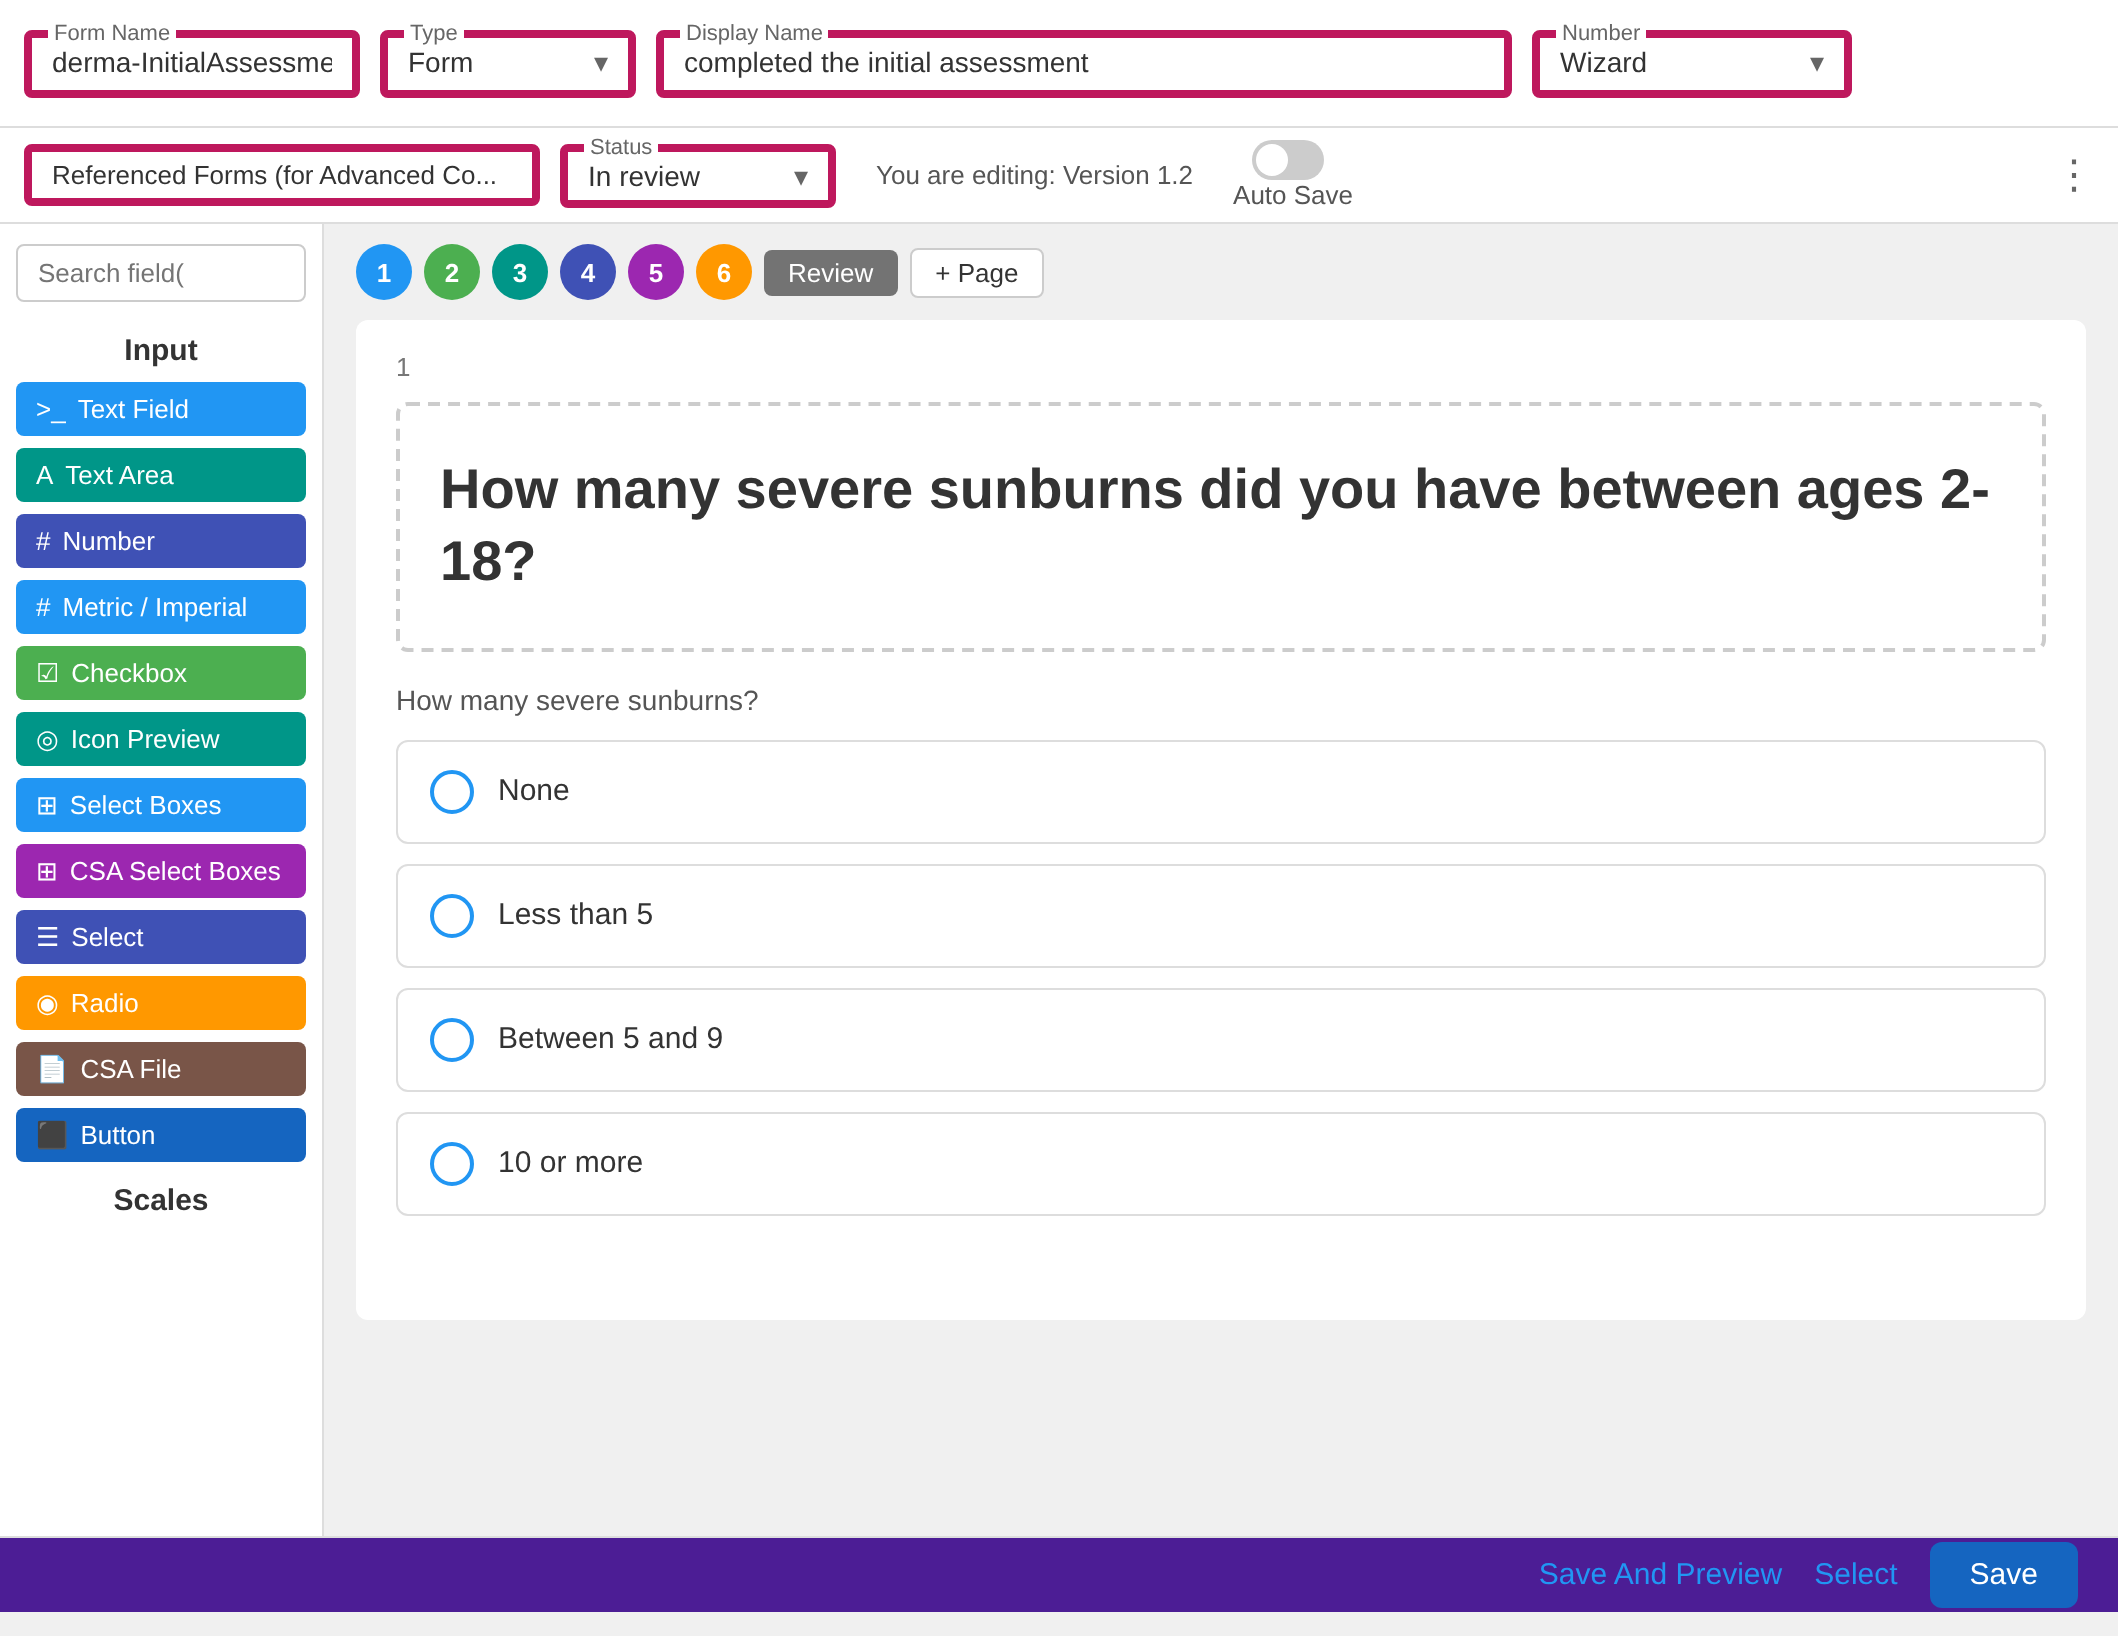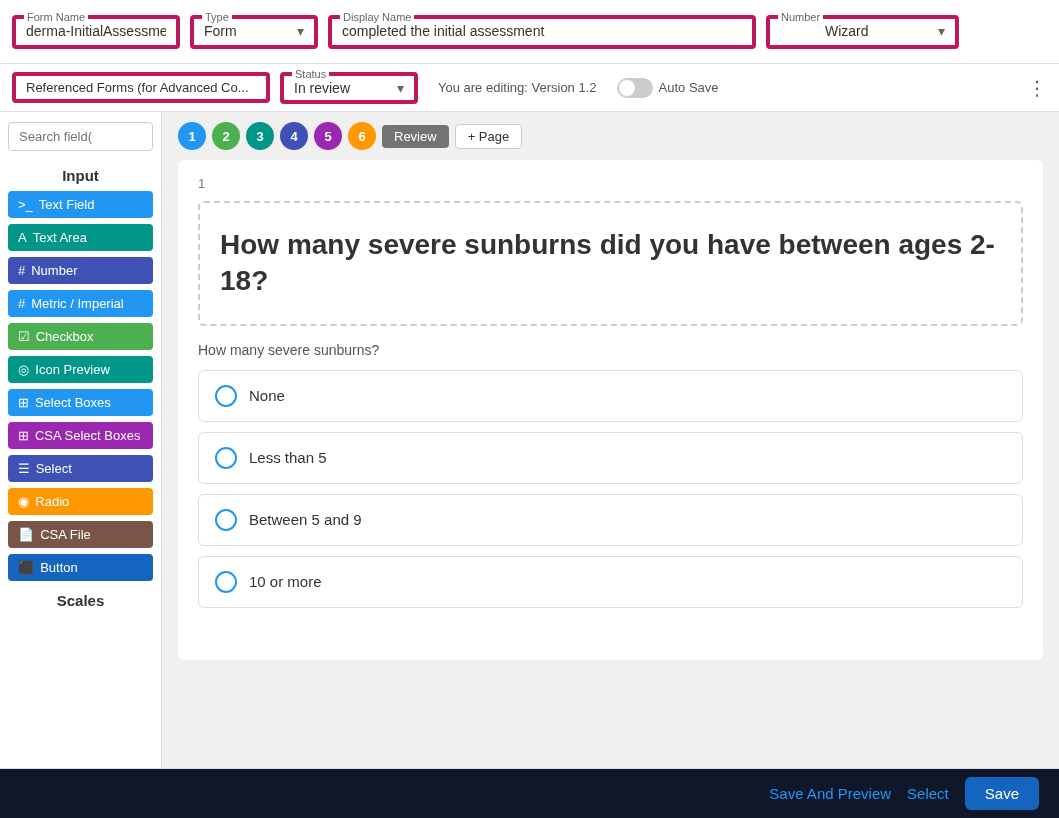--- a/index.html
+++ b/index.html
@@ -234,22 +234,22 @@
       border: 2px solid #2196F3;
       flex-shrink: 0;
     }
     .radio-option-text {
       font-size: 15px;
       color: #333;
     }
 
     
     .bottom-bar {
-      height: 50px;
-      background: #0f172a;
+      height: 38px;
+      background: #4c1d95;
       border-top: 1px solid #ddd;
       display: flex;
       align-items: center;
       justify-content: flex-end;
       padding: 0 20px;
       gap: 16px;
     }
     .btn-save-preview {
       background: transparent;
       color: #2196F3;
@@ -290,41 +290,41 @@
       </select>
     </div>
   </div>
   <div class="field-group field-group-wide">
     <label>Display Name</label>
     <input type="text" style="width: 400px;" value="completed the initial assessment">
   </div>
   <div class="field-group field-group-display">
     <label>Number</label>
     <div class="select-wrapper">
-      <select style="width:120px;margin-left:45px;">
+      <select style="width:120px;">
         <option>Wizard</option>
       </select>
     </div>
   </div>
 </div>
 
 <div class="second-bar">
   <div class="field-group">
     <input type="text" style="width: 230px; font-size: 13px;" value="Referenced Forms (for Advanced Co...">
   </div>
   <div class="field-group">
     <label>Status</label>
     <div class="select-wrapper">
       <select style="width:110px;">
         <option>In review</option>
       </select>
     </div>
   </div>
   <span class="version-text">You are editing: Version 1.2</span>
-  <div style="display:flex; align-items:center; margin-left:10px;">
+  <div style="display:flex; align-items:center; margin-left:10px;flex-direction:column;">
     <div class="toggle">
       <div class="toggle-knob"></div>
     </div>
     <span class="auto-save-label">Auto Save</span>
   </div>
   <div class="dots-menu">⋮</div>
 </div>
 
 <div class="main-layout">
 

